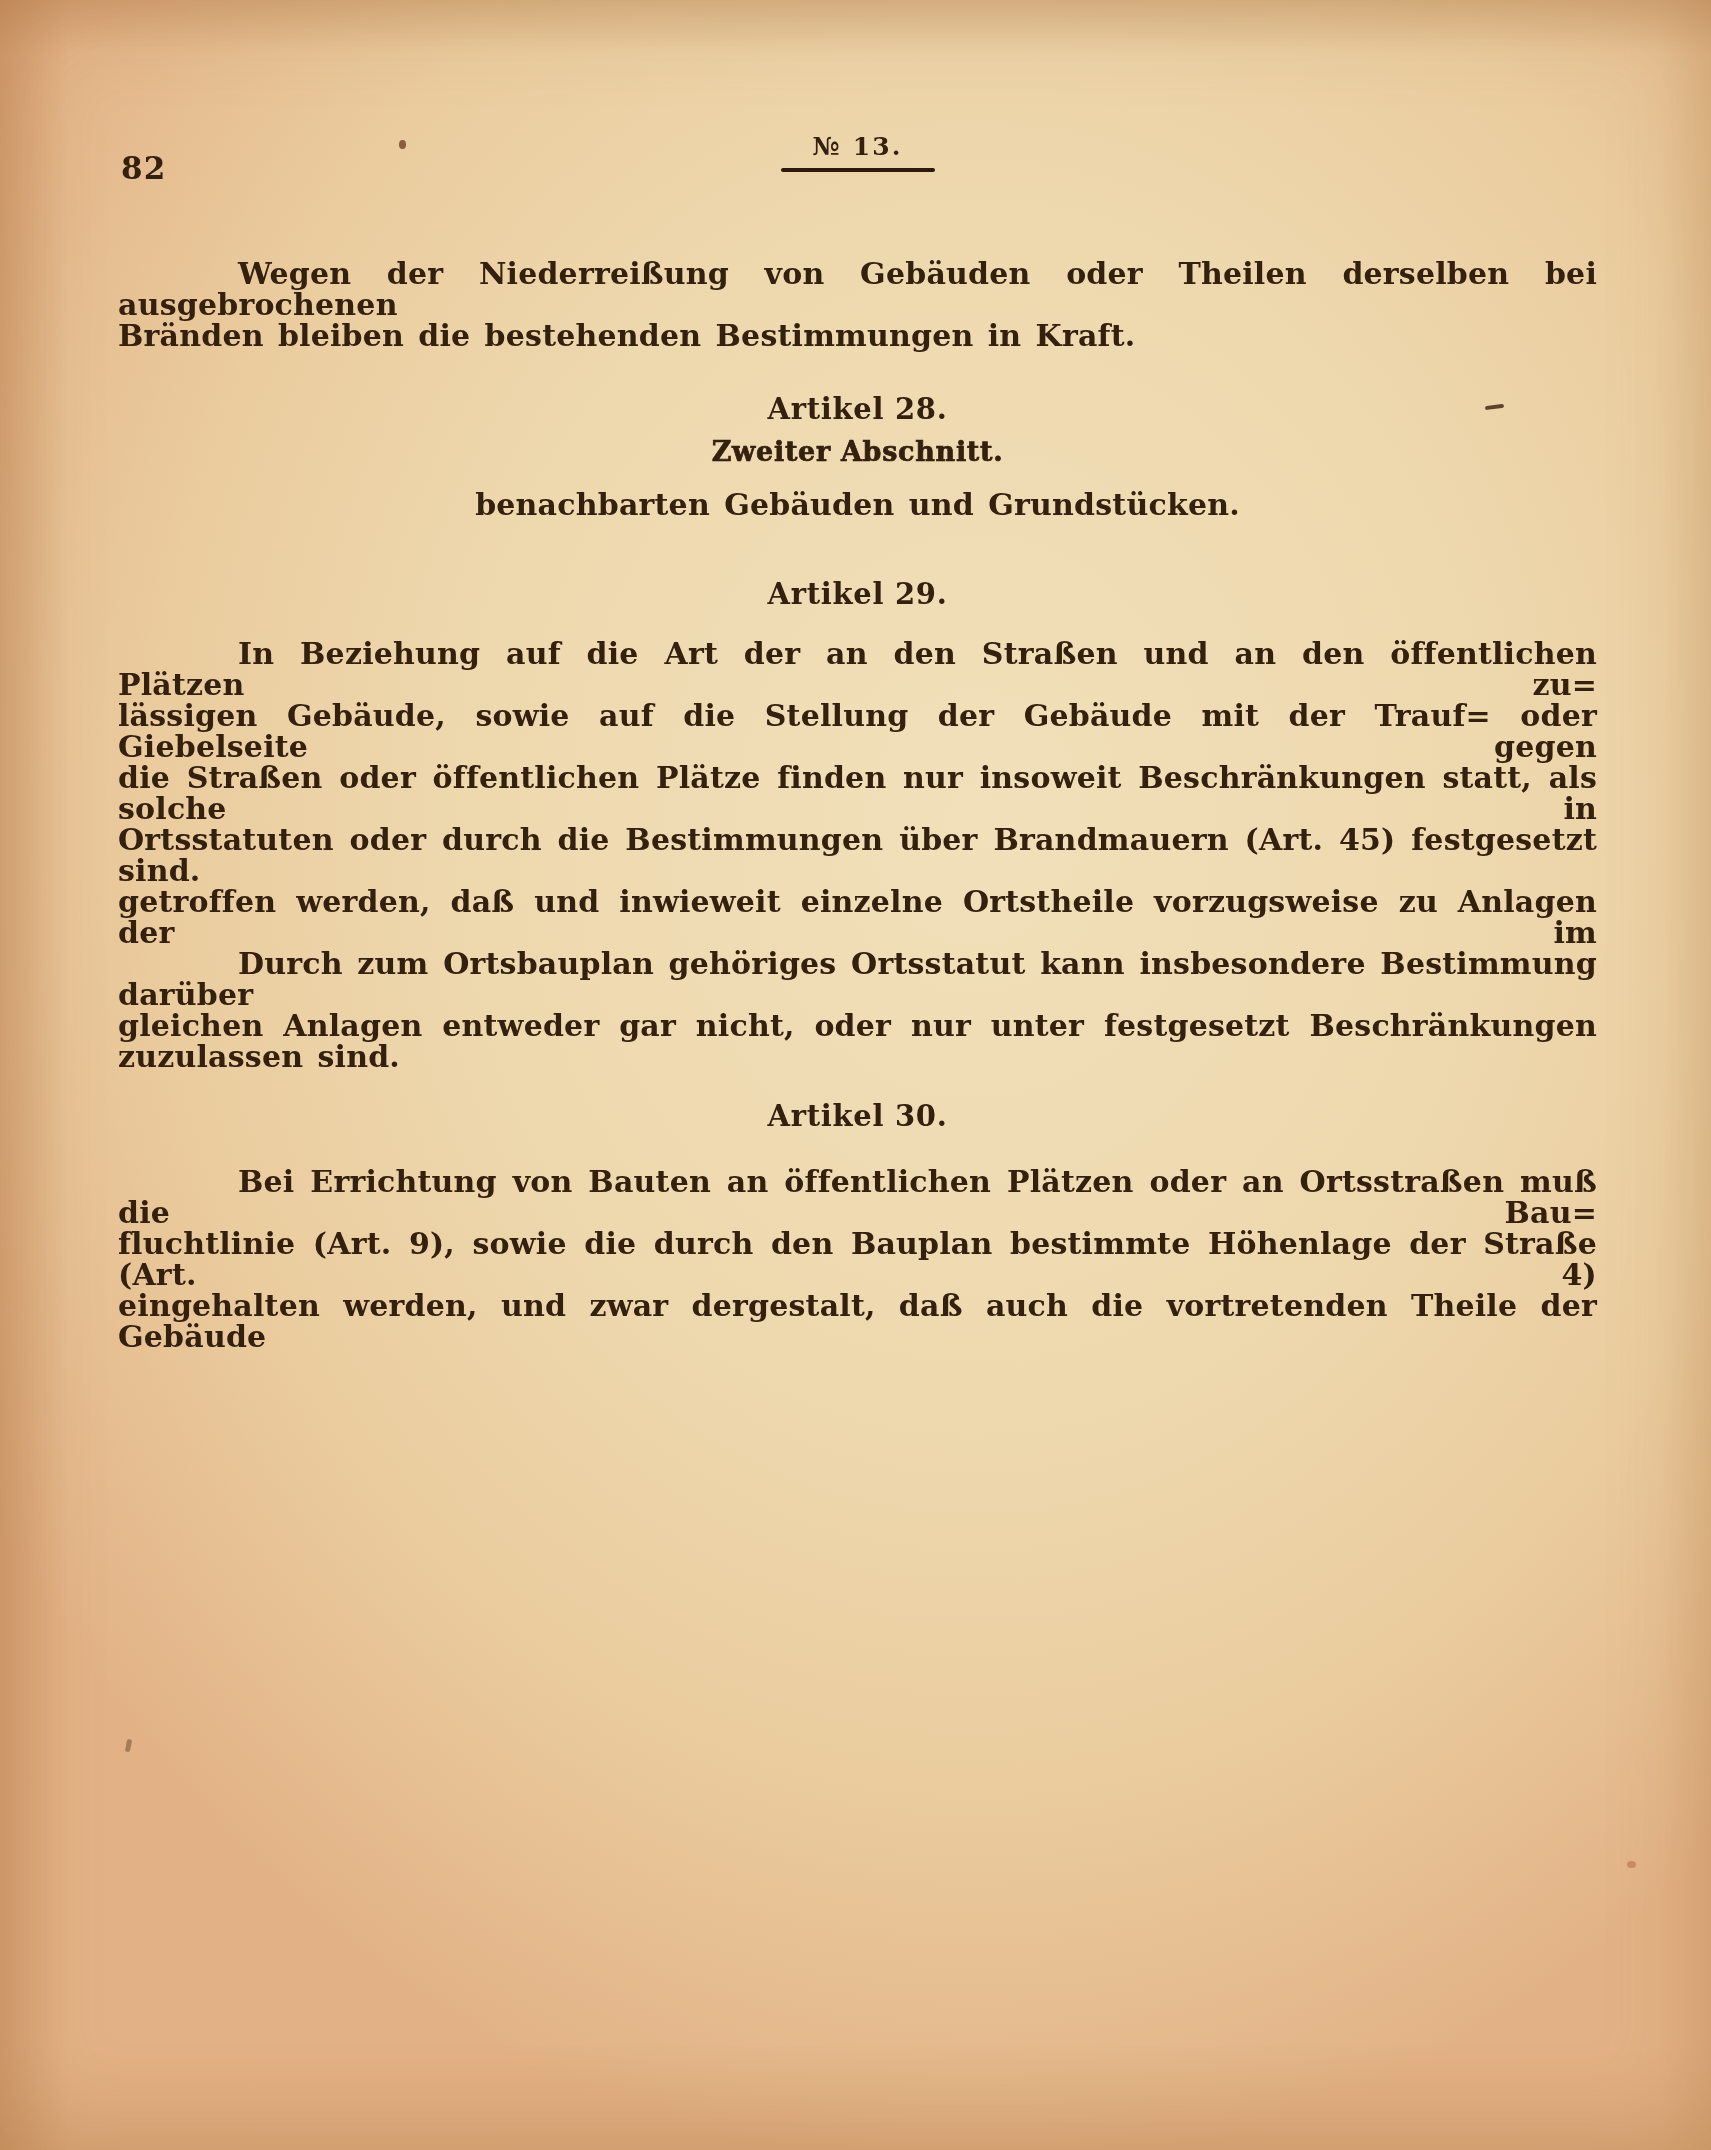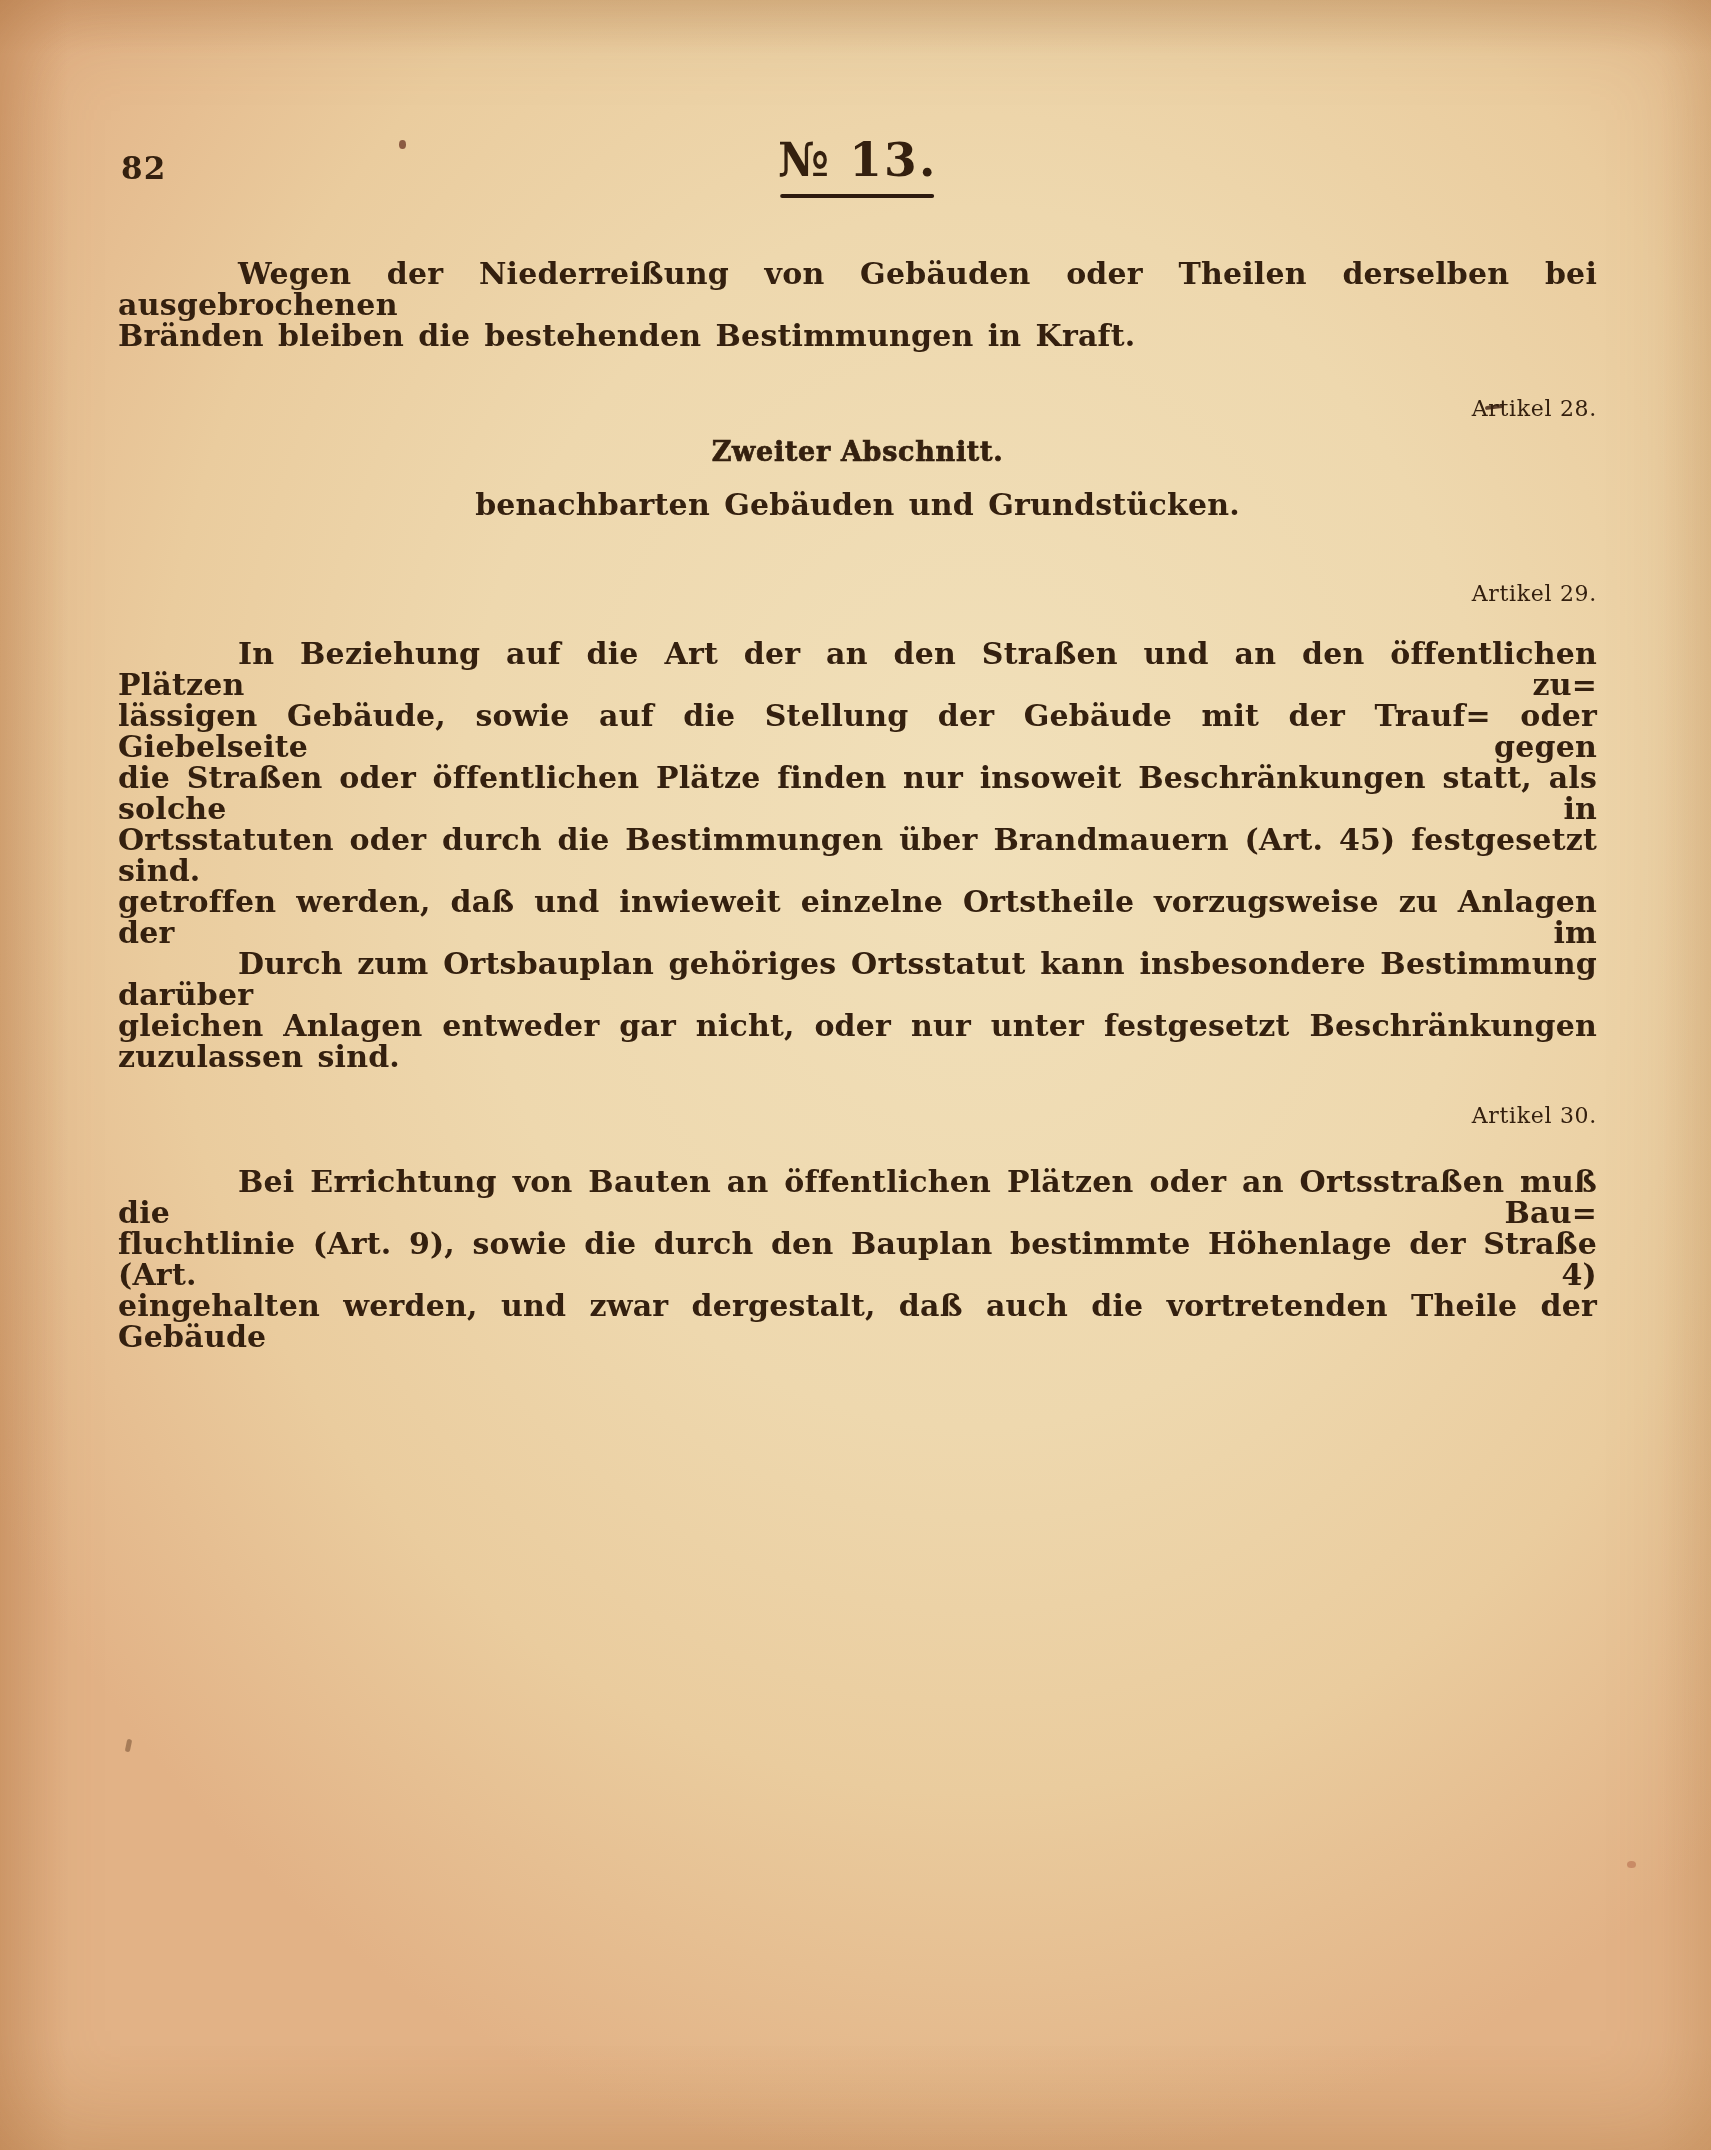--- a/index.html
+++ b/index.html
@@ -43,21 +43,21 @@
     letter-spacing: 1.4px;
   }
   .issue {
     position: absolute;
     left: 50%;
     transform: translateX(-50%);
     top: 0;
     text-align: center;
   }
   .issue-label {
-    font-size: 47px;
+    font-size: 25px;
     font-weight: 700;
     letter-spacing: 2.1px;
   }
   .issue-rule {
     height: 4.3px;
     width: 154px;
     margin: 7.1px auto 0 auto;
     background: #2d1a0e;
     border-radius: 2.1px;
   }
@@ -68,24 +68,24 @@
     letter-spacing: 0.2px;
     word-spacing: 3.6px;
     text-align: justify;
     text-align-last: justify;
     white-space: normal;
   }
   .line.first { text-indent: 120px; }
   .line.last  { text-align-last: left; }
   .line.center { text-align: center; text-align-last: center; }
   .art-heading {
-    text-align: right;
-    font-size: 22px;
+    text-align: center;
+    font-size: 29px;
     line-height: 48px;
-    font-weight: 400;
+    font-weight: 700;
     letter-spacing: 0.7px;
   }
   .sec-heading {
     text-align: center;
     font-size: 27px;
     line-height: 37px;
     font-weight: 700;
     letter-spacing: 0.7px;
     -webkit-text-stroke: 0.7px #34200f;
   }

